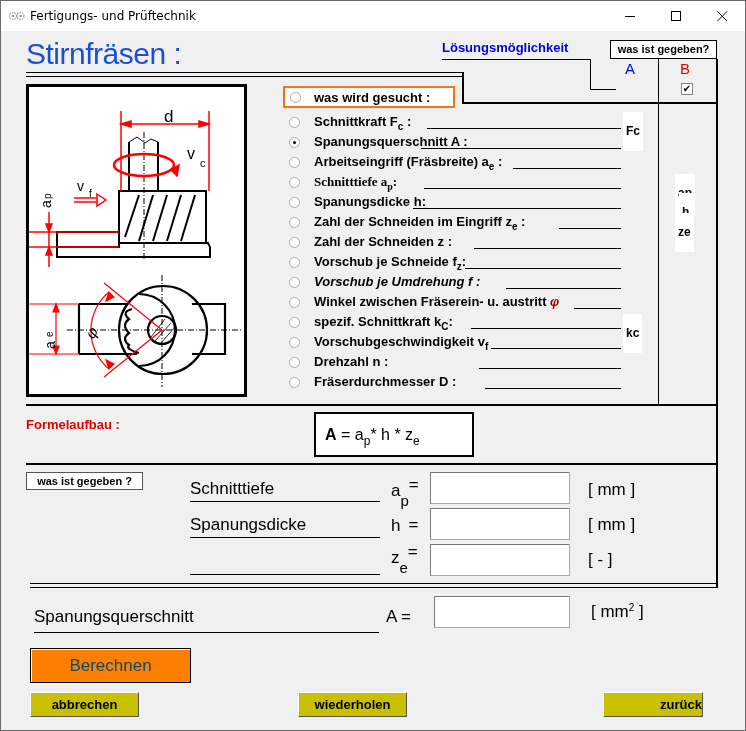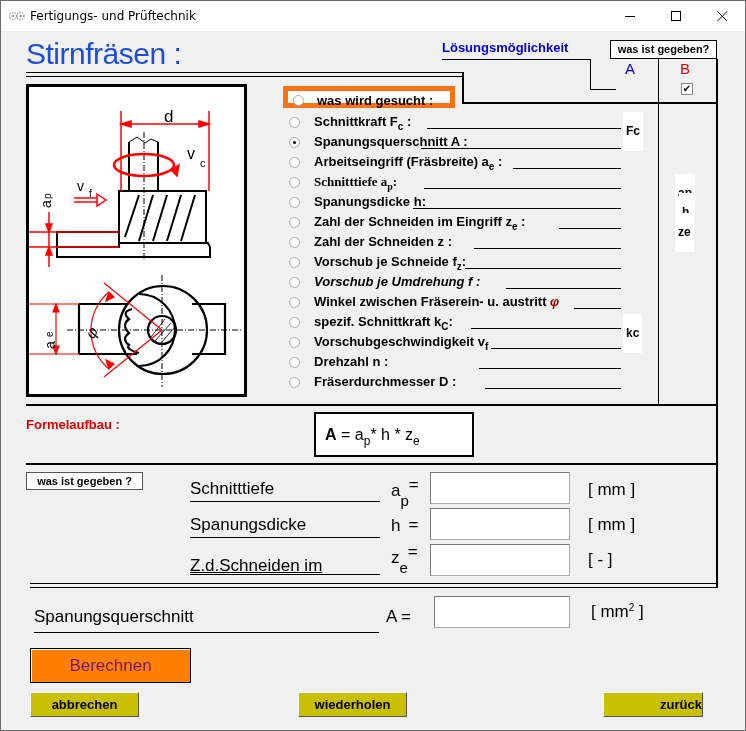--- a/index.html
+++ b/index.html
@@ -18,21 +18,21 @@
   .double-line { position: absolute; height: 0; border-top: 1px solid #000; }
 
   .loesung { position: absolute; left: 441px; top: 39px; font-size: 13px; font-weight: bold; color: #0000e0; }
   .gegeben-top { position: absolute; left: 609px; top: 39px; width: 107px; height: 19px; border: 1px solid #000; background: #fff; font-size: 11px; font-weight: bold; text-align: center; line-height: 17px; }
   .colA { position: absolute; left: 624px; top: 59px; font-size: 15px; color: #0000e0; }
   .colB { position: absolute; left: 679px; top: 59px; font-size: 15px; color: #e00000; }
   .checkbox { position: absolute; left: 680px; top: 82px; width: 12px; height: 12px; border: 1px solid #888; background: #fff; font-size: 10px; line-height: 10px; text-align: center; }
 
   .diagram-box { position: absolute; left: 25px; top: 83px; width: 221px; height: 313px; border: 3px solid #000; background: #fff; }
 
-  .gesucht-box { position: absolute; left: 282px; top: 85px; width: 172px; height: 22px; border: 5px solid #f97316; background: #fff; font-size: 13px; font-weight: bold; line-height: 20px; }
+  .gesucht-box { position: absolute; left: 282px; top: 85px; width: 172px; height: 22px; border: 2px solid #f97316; background: #fff; font-size: 13px; font-weight: bold; line-height: 20px; }
   .radio { position: absolute; width: 11px; height: 11px; border-radius: 50%; border: 1px solid #aaa; background: #fff; }
   .radio.checked::after { content: ""; position: absolute; left: 3px; top: 3px; width: 3px; height: 3px; border-radius: 50%; background: #000; }
 
   .opt-label { position: absolute; font-size: 13px; font-weight: bold; color: #000; white-space: nowrap; }
   .opt-label sub { font-size: 10px; vertical-align: -4px; }
   .opt-line { position: absolute; height: 0; border-top: 1px solid #000; }
   .tag { position: absolute; background: #fff; font-size: 12px; font-weight: bold; padding: 12px 3px; line-height: 15px; }
 
   .vline { position: absolute; width: 0; border-left: 1px solid #000; }
   .hline { position: absolute; height: 0; border-top: 2px solid #000; }
@@ -44,21 +44,21 @@
   .gegeben-btn { position: absolute; left: 25px; top: 471px; width: 117px; height: 18px; border: 1px solid #555; background: #fff; font-size: 11px; font-weight: bold; text-align: center; line-height: 16px; }
 
   .field-label { position: absolute; font-size: 17px; color: #000; }
   .field-under { position: absolute; height: 0; border-top: 1px solid #000; }
   .sym { position: absolute; font-size: 17px; color: #000; }
   .sym sub { font-size: 15px; vertical-align: -10px; }
   .input-box { position: absolute; width: 140px; height: 32px; border: 1px solid #aaa; border-top-color: #7a7a7a; border-left-color: #7a7a7a; background: #fff; }
   .unit { position: absolute; font-size: 17px; color: #000; }
   .unit sup { font-size: 10px; vertical-align: 6px; }
 
-  .berechnen { position: absolute; left: 29px; top: 647px; width: 161px; height: 35px; background: #ff8000; border: 1px solid #000; box-shadow: inset 1px 1px 0 #fff; font-size: 17px; text-align: center; line-height: 33px; color: #701a75; }
+  .berechnen { position: absolute; left: 29px; top: 647px; width: 161px; height: 35px; background: #ff8000; border: 1px solid #000; box-shadow: inset 1px 1px 0 #fff; font-size: 17px; text-align: center; line-height: 33px; color: #0c4a6e; }
   .olive-btn { position: absolute; top: 691px; height: 25px; background: #c8c000; border: 1px solid #555; border-top-color: #fff; border-left-color: #fff; font-size: 13px; font-weight: bold; text-align: center; line-height: 23px; color: #000; }
 </style>
 </head>
 <body>
 
 <div class="window">
 
   <div class="titlebar">
     <svg class="title-icon" viewBox="0 0 16 12">
       <circle cx="4" cy="6" r="3.5" fill="none" stroke="#999" stroke-width="1.2" stroke-dasharray="1.5 1"></circle>
@@ -258,21 +258,20 @@
   <div class="sym" style="left:390px; top:480px;"><span>a</span><sub>p</sub><span style="position:relative; top:-6px;">=</span></div>
   <div class="input-box" style="left:429px; top:471px;"></div>
   <div class="unit" style="left:587px; top:479px;">[ mm ]</div>
 
   <div class="field-label" style="left:189px; top:514px;">Spanungsdicke</div>
   <div class="field-under" style="left:189px; top:536px; width:190px;"></div>
   <div class="sym" style="left:390px; top:515px;"><span>h</span><span style="position:relative; top:-1px; margin-left:8px;">=</span></div>
   <div class="input-box" style="left:429px; top:507px;"></div>
   <div class="unit" style="left:587px; top:514px;">[ mm ]</div>
 
-  <div class="field-label" style="left:189px; top:555px; text-decoration: underline;">Z.d.Schneiden im</div>
   <div class="field-under" style="left:189px; top:573px; width:190px;"></div>
   <div class="sym" style="left:390px; top:547px;"><span>z</span><sub>e</sub><span style="position:relative; top:-6px;">=</span></div>
   <div class="input-box" style="left:429px; top:543px;"></div>
   <div class="unit" style="left:587px; top:549px;">[ - ]</div>
 
   <div class="abs" style="left:29px; top:582px; width:688px; border-top:1px solid #000;"></div>
   <div class="abs" style="left:29px; top:586px; width:688px; border-top:1px solid #000;"></div>
 
   <div class="field-label" style="left:33px; top:606px;">Spanungsquerschnitt</div>
   <div class="field-under" style="left:33px; top:631px; width:345px;"></div>

